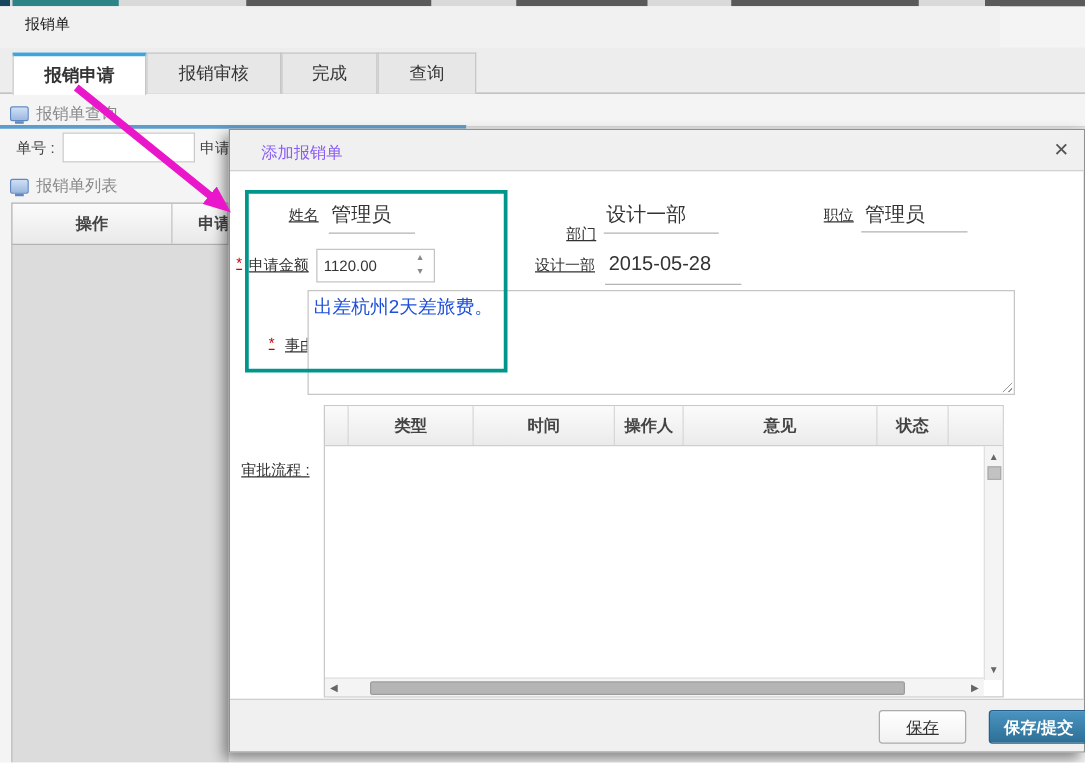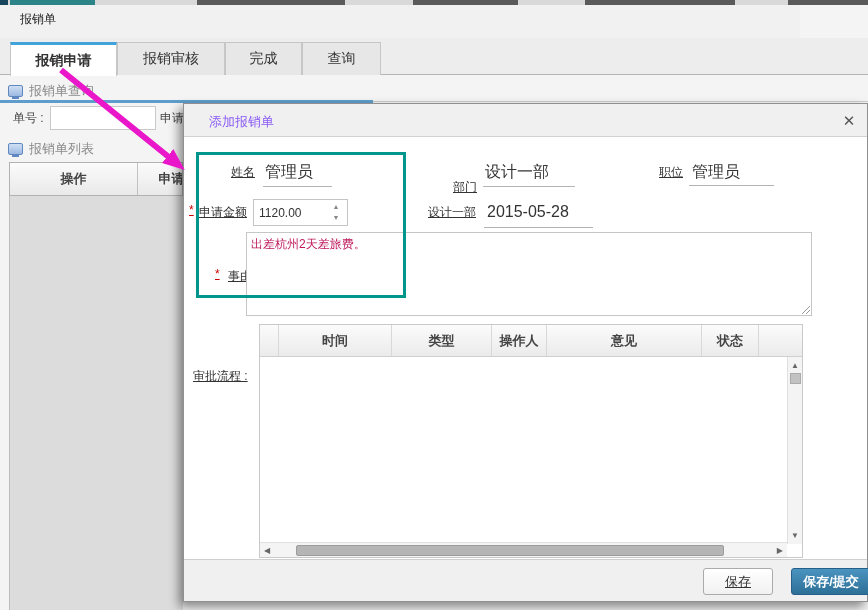--- a/index.html
+++ b/index.html
@@ -49,21 +49,21 @@
   .fvalue { position:absolute; font-size:16px; color:#333; }
   .u-line { position:absolute; height:1px; background:#b3b3b3; }
   .req { color:#cc0000; }
 
   .spinner { position:absolute; left:69px; top:95px; width:95px; height:27px; border:1px solid #c4c4c4; background:#fff; }
   .spinner .val { position:absolute; left:5px; top:6px; font-size:12px; }
   .spin-btn { position:absolute; right:4px; width:14px; height:12px; font-size:7px; color:#888; text-align:center; line-height:12px; cursor:pointer; }
   .spin-up { top:1px; } .spin-down { bottom:1px; }
 
   .reason-area { position:absolute; left:62px; top:128px; width:566px; height:84px; border:1px solid #c6c6c6; background:#fff; }
-  .reason-text { position:absolute; left:4px; top:3px; font-size:12px; color:#be185d; }
+  .reason-text { position:absolute; left:4px; top:3px; font-size:15px; color:#1d4ed8; }
   .resize-handle { position:absolute; right:1px; bottom:1px; width:10px; height:10px;
         background:repeating-linear-gradient(135deg, transparent 0 2px, #999 2px 3px);
         clip-path:polygon(100% 0, 100% 100%, 0 100%); }
 
   
   .appr-panel { position:absolute; left:75px; top:220px; width:544px; height:234px; border:1px solid #c9c9c9; background:#fff; }
   .appr-head { position:absolute; left:0; top:0; right:0; height:32px; background:linear-gradient(#fbfbfb,#ebebeb); border-bottom:1px solid #cfcfcf; display:flex; }
   .appr-th { height:100%; line-height:31px; text-align:center; font-weight:bold; font-size:13px; color:#444; border-right:1px solid #d8d8d8; flex:none; }
   .appr-th:last-child { border-right:none; }
   .vscroll { position:absolute; right:0; top:32px; width:15px; height:187px; background:#f4f4f4; border-left:1px solid #e0e0e0; }
@@ -159,22 +159,22 @@
   <span class="flabel" style="left:44px;top:164px;">事由</span>
   <div class="reason-area">
     <span class="reason-text">出差杭州2天差旅费。</span>
     <div class="resize-handle"></div>
   </div>
 
   <span class="flabel" style="left:9px;top:264px;">审批流程 :</span>
   <div class="appr-panel">
     <div class="appr-head">
       <div class="appr-th" style="width:19px;"></div>
+      <div class="appr-th" style="width:100px;">类型</div>
       <div class="appr-th" style="width:113px;">时间</div>
-      <div class="appr-th" style="width:100px;">类型</div>
       <div class="appr-th" style="width:55px;">操作人</div>
       <div class="appr-th" style="width:155px;">意见</div>
       <div class="appr-th" style="width:57px;">状态</div>
       <div class="appr-th" style="flex:1;"></div>
     </div>
     <div class="vscroll">
       <span class="scroll-arrow" style="left:0;right:0;top:1px;">▲</span>
       <div class="v-thumb"></div>
       <span class="scroll-arrow" style="left:0;right:0;bottom:1px;">▼</span>
     </div>

